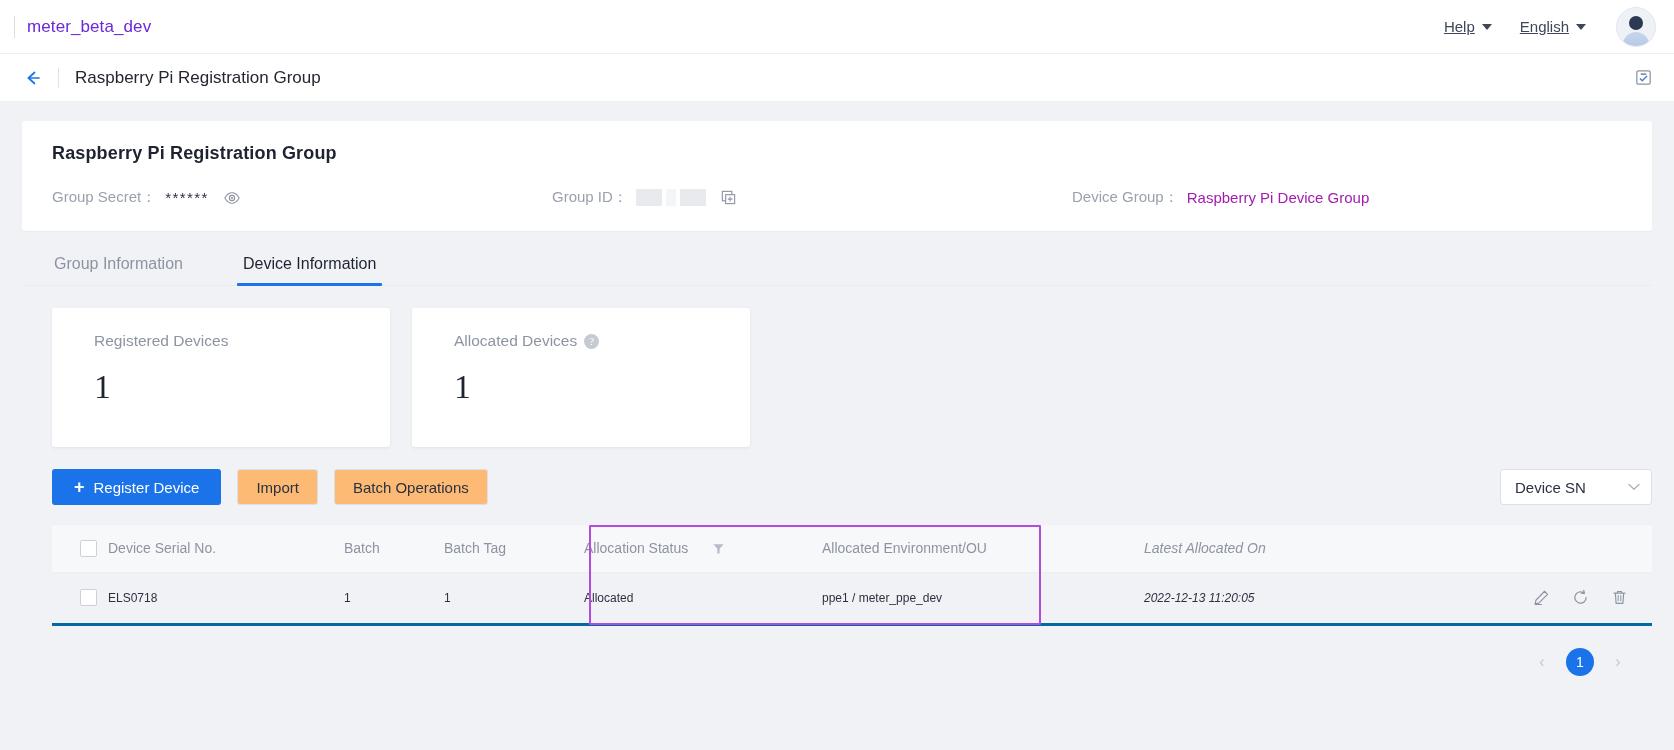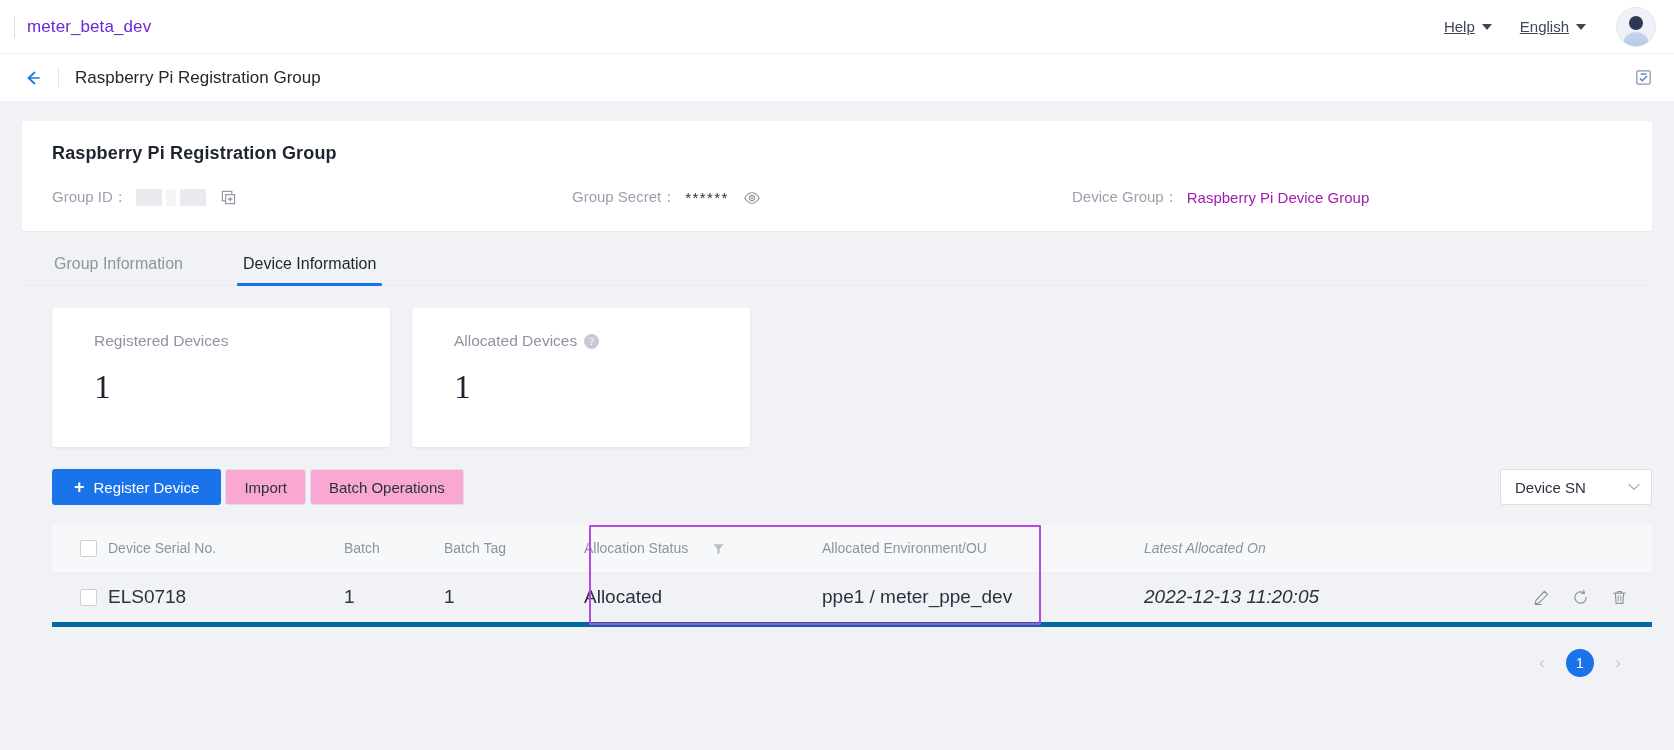--- a/index.html
+++ b/index.html
@@ -132,22 +132,22 @@
     margin: 22px 22px 0 52px;
   }
   .btn {
     height: 36px; border-radius: 3px; font-size: 15px;
     display: inline-flex; align-items: center; justify-content: center;
     cursor: pointer; padding: 0 18px; white-space: nowrap;
   }
   .btn-primary { background: #1a73e8; color: #ffffff; gap: 9px; padding: 0 22px; }
   .btn-plus { font-size: 18px; line-height: 1; font-weight: bold; }
   .btn-default {
-    background: #f9a8d4; color: #2b3140;
-    border: 1px solid #dcdfe5; margin-left: 4px;
+    background: #fdba74; color: #2b3140;
+    border: 1px solid #dcdfe5; margin-left: 16px;
   }
   .filters { margin-left: auto; display: flex; align-items: center; }
   .select-box {
     width: 152px; height: 36px; background: #ffffff;
     border: 1px solid #dcdfe5; border-radius: 3px;
     display: flex; align-items: center; padding: 0 11px 0 14px;
     font-size: 15px; color: #2b3140; cursor: pointer;
   }
   .select-caret { margin-left: auto; color: #a9b0bc; font-size: 12px; }
   .search-box {
@@ -166,21 +166,21 @@
   
   .table-wrap { margin: 20px 22px 0 52px; position: relative; }
   table { width: 100%; border-collapse: collapse; table-layout: fixed; }
   thead tr { background: #f7f8fa; height: 47px; }
   th {
     text-align: left; font-weight: normal;
     font-size: 14px; color: #8d94a1; padding: 0 0 0 0;
     border-bottom: 1px solid #eceef1;
   }
   tbody tr { height: 52px; }
-  td { font-size: 19px; color: #2b3140; border-bottom: 5px solid #0369a1; margin-left: 40px; }
+  td { font-size: 12px; color: #2b3140; border-bottom: 3px solid #0369a1; margin-left: 40px; }
   .col-check { width: 56px; padding-left: 28px !important; }
   .col-sn    { width: 236px; }
   .col-batch { width: 100px; }
   .col-tag   { width: 140px; }
   .col-alloc { width: 238px; }
   .col-env   { width: 322px; }
   .col-date  { width: 320px; font-style: italic; }
   .col-act   { width: auto; }
   .chk {
     width: 17px; height: 17px; border: 1px solid #ccd1d9;
@@ -253,45 +253,45 @@
           <rect x="7" y="5.4" width="6" height="2" rx="0.6" fill="#8a93a5"></rect>
           <path d="M6.6 11.2 L8.7 13.3 L13.4 8.6" stroke="#4d7fd1" stroke-width="1.5" fill="none" stroke-linecap="round" stroke-linejoin="round"></path>
         </svg>
       </div>
     </div>
   </div>
 
   <div class="info-card">
     <div class="ic-title">Raspberry Pi Registration Group</div>
     <div class="ic-meta">
+
+      <div class="meta-col c2">
+        <span class="meta-label">Group Secret：</span>
+        <span class="secret-stars">******</span>
+        <span class="icon-btn">
+          <svg width="18" height="18" viewBox="0 0 20 20" fill="none" aria-hidden="true">
+            <path d="M2 10 C4.5 5.8 7.2 4.2 10 4.2 C12.8 4.2 15.5 5.8 18 10 C15.5 14.2 12.8 15.8 10 15.8 C7.2 15.8 4.5 14.2 2 10 Z" stroke="#8d94a1" stroke-width="1.25" fill="none"></path>
+            <circle cx="10" cy="10" r="2.9" stroke="#8d94a1" stroke-width="1.25" fill="none"></circle>
+            <circle cx="10" cy="10" r="1.2" fill="#8d94a1"></circle>
+          </svg>
+        </span>
+      </div>
 
       <div class="meta-col c1">
         <span class="meta-label">Group ID：</span>
         <span class="redact">
           <i class="a"></i>
             <i class="b"></i>
             <i class="c"></i>
         </span>
         <span class="icon-btn">
           <svg width="17" height="17" viewBox="0 0 18 18" fill="none" aria-hidden="true">
             <rect x="2.5" y="2.5" width="10" height="10" stroke="#8d94a1" stroke-width="1.2"></rect>
             <rect x="6" y="6" width="9.5" height="9.5" stroke="#8d94a1" stroke-width="1.2" fill="#fff"></rect>
             <path d="M10.7 8.3 V13.2 M8.3 10.7 H13.2" stroke="#8d94a1" stroke-width="1.1"></path>
-          </svg>
-        </span>
-      </div>
-
-      <div class="meta-col c2">
-        <span class="meta-label">Group Secret：</span>
-        <span class="secret-stars">******</span>
-        <span class="icon-btn">
-          <svg width="18" height="18" viewBox="0 0 20 20" fill="none" aria-hidden="true">
-            <path d="M2 10 C4.5 5.8 7.2 4.2 10 4.2 C12.8 4.2 15.5 5.8 18 10 C15.5 14.2 12.8 15.8 10 15.8 C7.2 15.8 4.5 14.2 2 10 Z" stroke="#8d94a1" stroke-width="1.25" fill="none"></path>
-            <circle cx="10" cy="10" r="2.9" stroke="#8d94a1" stroke-width="1.25" fill="none"></circle>
-            <circle cx="10" cy="10" r="1.2" fill="#8d94a1"></circle>
           </svg>
         </span>
       </div>
 
       <div class="meta-col c3">
         <span class="meta-label">Device Group：</span>
         <span class="meta-value">Raspberry Pi Device Group</span>
       </div>
 
     </div>

